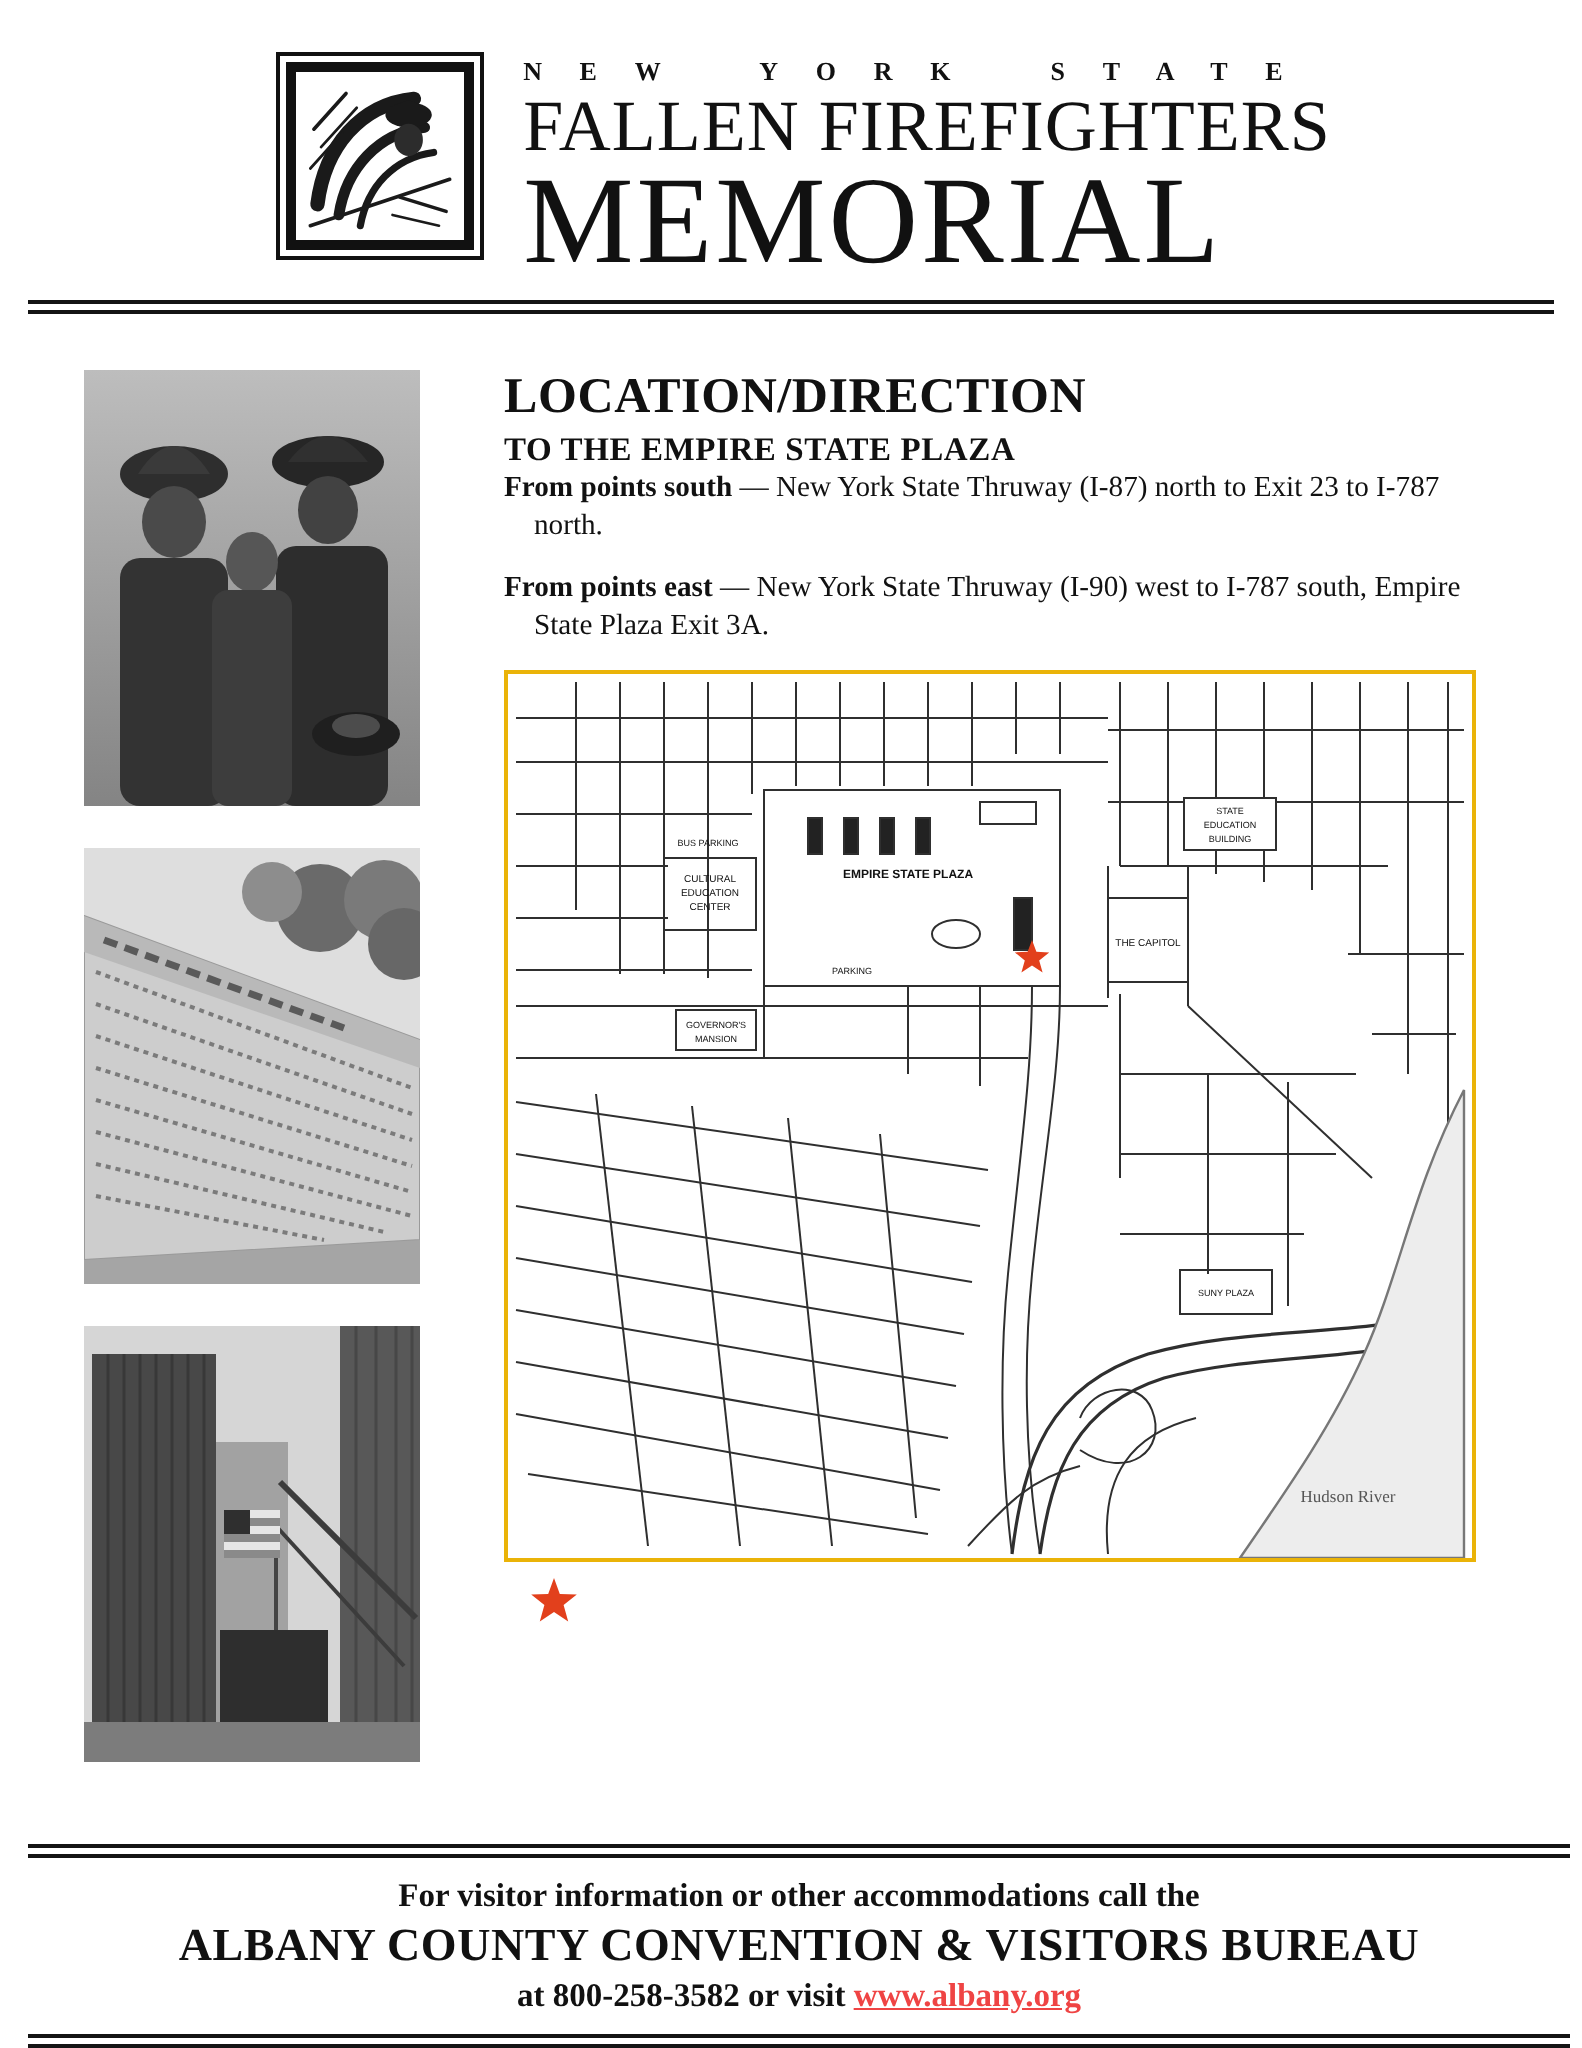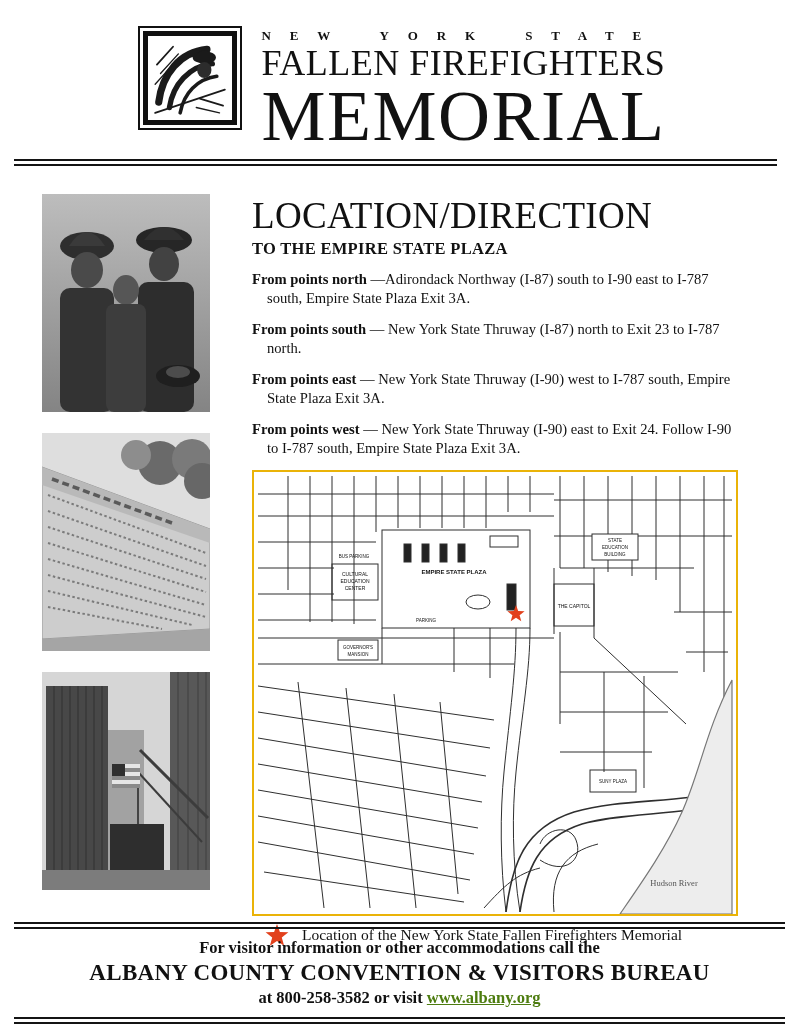--- a/index.html
+++ b/index.html
@@ -11,50 +11,50 @@
   }
 
   
   .header{ display:flex; justify-content:center; align-items:flex-start; gap:20px; padding-left:12px; }
   .logo-frame{ width:104px; height:104px; border:2px solid #111; padding:3px; flex:0 0 auto; }
   .logo-inner{ width:100%; height:100%; border:5px solid #111; overflow:hidden; }
   .logo-inner svg{ display:block; width:100%; height:100%; }
   .header-text{ padding-top:2px; }
   .eyebrow{ font-weight:bold; font-size:13px; letter-spacing:1.45em; word-spacing:0.7em; white-space:nowrap; }
   .title1{ font-size:36px; font-weight:normal; letter-spacing:0.5px; line-height:1.08; white-space:nowrap; }
-  .title2{ font-size:72px; font-weight:normal; letter-spacing:1.5px; line-height:0.92; white-space:nowrap; }
+  .title2{ font-size:62px; font-weight:normal; letter-spacing:1.5px; line-height:0.92; white-space:nowrap; }
 
   
   .rule{ height:7px; border-top:2.5px solid #141414; border-bottom:2.5px solid #141414; }
   .rule-header{ margin-top:10px; }
 
   
   .content{ display:flex; margin-top:28px; padding:0 22px 0 28px; }
   .photos{ width:168px; flex:0 0 auto; display:flex; flex-direction:column; gap:21px; }
   .photos figure svg{ display:block; width:168px; height:218px; }
   .main{ margin-left:42px; width:490px; }
 
-  .sec-title{ font-size:37px; font-weight:normal; letter-spacing:0.3px; }
-  .sec-sub{ font-size:16.5px; font-weight:bold; margin-top:2px; margin-bottom:11px; letter-spacing:0.3px; }
+  .sec-title{ font-size:25px; font-weight:bold; letter-spacing:0.3px; }
+  .sec-sub{ font-size:16.5px; font-weight:bold; margin-top:2px; letter-spacing:0.3px; }
   .dir{ font-size:14.6px; line-height:1.3; margin-bottom:12px; padding-left:15px; text-indent:-15px; }
   .dir b{ font-weight:bold; }
 
   .map-frame{ width:486px; height:446px; border:2px solid #eab308; margin-top:10px; background:#fff; }
   .map-frame svg{ display:block; width:100%; height:100%; }
 
   .caption{ display:flex; align-items:center; gap:12px; margin-top:7px; padding-left:12px; }
   .caption svg{ flex:0 0 auto; display:block; }
   .caption-text{ font-size:15.5px; }
 
   
   .footer{ position:absolute; left:14px; right:6px; top:922px; text-align:center; }
   .f1{ font-size:16.5px; font-weight:bold; margin-top:9px; }
   .f2{ font-size:23px; font-weight:bold; margin-top:2px; letter-spacing:0.3px; }
   .f3{ font-size:16.5px; font-weight:bold; margin:2px 0 9px 0; }
-  .f3 a{ color:#4d7c0f; text-decoration:underline; font-weight:bold; }
+  .f3 a{ color:#ef4444; text-decoration:underline; font-weight:bold; }
 </style>
 </head>
 <body>
 
 <div class="page">
 
   <header class="header">
     <div class="logo-frame">
       <div class="logo-inner">
         <svg viewBox="0 0 94 94" aria-hidden="true">
@@ -173,24 +173,22 @@
           <rect x="68" y="152" width="54" height="46" fill="#2e2e2e"></rect>
           <rect x="0" y="198" width="168" height="20" fill="#7c7c7c"></rect>
         </svg>
       </figure>
     </aside>
 
     <main class="main">
       <h1 class="sec-title">LOCATION/DIRECTION</h1>
       <h2 class="sec-sub">TO THE EMPIRE STATE PLAZA</h2>
 
-      <p class="dir"><b>From points north</b><span> —Adirondack Northway (I-87) south to I-90 east to I-787 south, Empire State Plaza Exit 3A.</span></p>
       <p class="dir"><b>From points south</b><span> — New York State Thruway (I-87) north to Exit 23 to I-787 north.</span></p>
       <p class="dir"><b>From points east</b><span> — New York State Thruway (I-90) west to I-787 south, Empire State Plaza Exit 3A.</span></p>
-      <p class="dir"><b>From points west</b><span> — New York State Thruway (I-90) east to Exit 24. Follow I-90 to I-787 south, Empire State Plaza Exit 3A.</span></p>
 
       <div class="map-frame">
         <svg viewBox="0 0 482 442" aria-hidden="true">
           <rect x="0" y="0" width="482" height="442" fill="#ffffff"></rect>
           <g stroke="#2f2f2f" stroke-width="1" fill="none">
 
             <path d="M34,4 V118"></path>
               <path d="M56,4 V150"></path>
               <path d="M78,4 V150"></path>
             <path d="M100,4 V152"></path>
@@ -300,21 +298,20 @@
           </g>
 
           <polygon points="262,133 264.2,138.9 270.6,139.2 265.6,143.2 267.3,149.3 262,145.8 256.7,149.3 258.4,143.2 253.4,139.2 259.8,138.9" fill="#e2401c"></polygon>
         </svg>
       </div>
 
       <div class="caption">
         <svg width="26" height="24" viewBox="0 0 26 24" aria-hidden="true">
           <polygon points="13,1 15.9,9 24.4,9.3 17.8,14.5 20.1,22.7 13,18 5.9,22.7 8.2,14.5 1.6,9.3 10.1,9" fill="#e2401c"></polygon>
         </svg>
-        <span class="caption-text">Location of the New York State Fallen Firefighters Memorial</span>
       </div>
     </main>
   </div>
 
   <footer class="footer">
     <div class="rule"></div>
     <p class="f1">For visitor information or other accommodations call the</p>
     <p class="f2">ALBANY COUNTY CONVENTION &amp; VISITORS BUREAU</p>
     <p class="f3"><span>at 800-258-3582 or visit </span><a href="#">www.albany.org</a></p>
     <div class="rule"></div>

